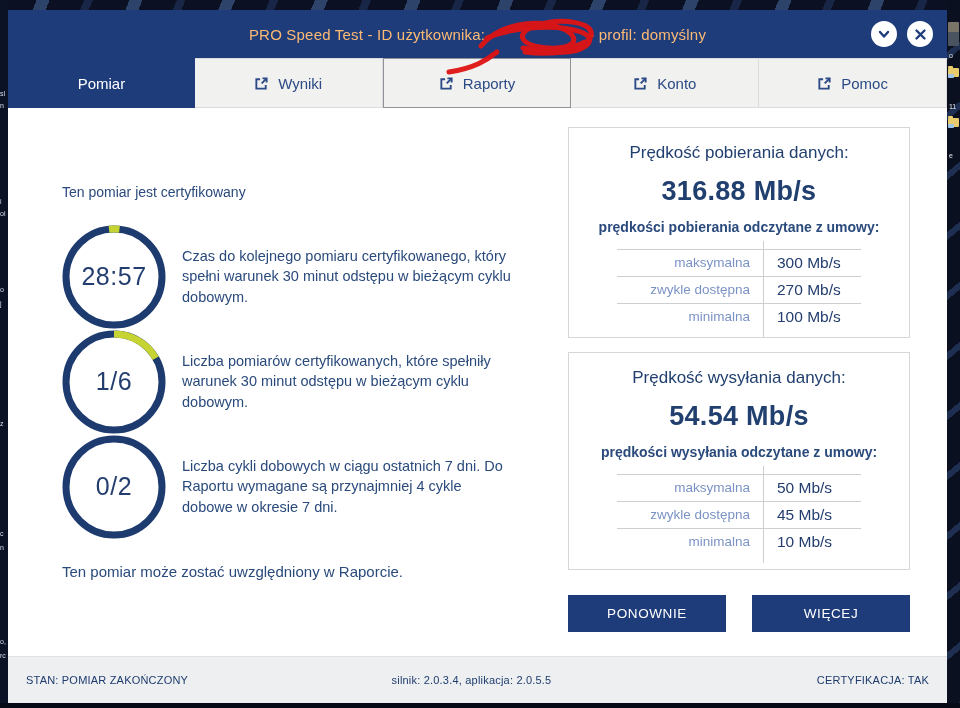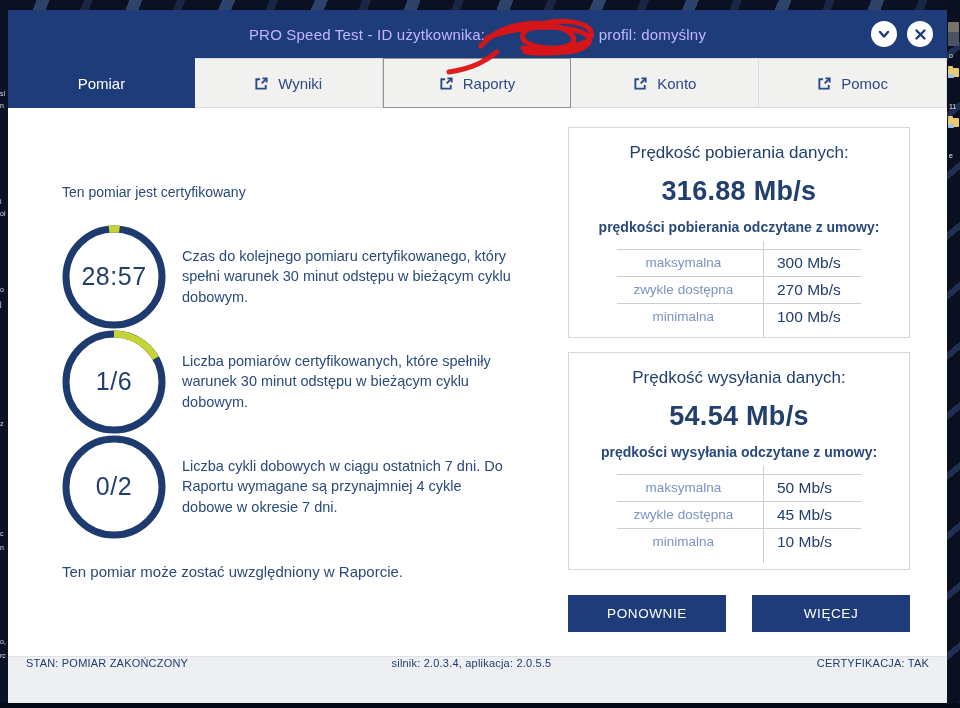--- a/index.html
+++ b/index.html
@@ -18,21 +18,21 @@
     background:linear-gradient(180deg,#7a7468 0 40%, #4a5360 40% 100%); border-radius:1px; }
   .folder-icon { position:absolute; left:1px; width:11px; height:9px; background:#e9cb6d; border-radius:1px; }
   .folder-icon::before { content:""; position:absolute; top:-2px; left:0; width:5px; height:2px; background:#e9cb6d; border-radius:1px 1px 0 0; }
   .folder-icon::after { content:""; position:absolute; bottom:-1px; left:0; width:6px; height:4px; background:#9fc4ea; border-radius:1px; }
   .r-label { position:absolute; left:2px; font-size:7px; color:#e6ebf5; line-height:1; }
 
   
   .window { position:absolute; left:8px; top:10px; width:939px; height:693px; background:#fff; }
 
   .titlebar { position:relative; height:48px; background:#1e3c7a; display:flex; align-items:center; justify-content:center; }
-  .title-text { color:#c4b5fd; font-size:15px; font-weight:400; letter-spacing:.2px; display:flex; align-items:flex-end; }
+  .title-text { color:#fdba74; font-size:15px; font-weight:400; letter-spacing:.2px; display:flex; align-items:flex-end; }
   .scribble-gap { display:inline-block; width:104px; }
   .win-btns { position:absolute; right:14px; top:0; height:48px; display:flex; align-items:center; gap:10px; }
   .win-btn { width:26px; height:26px; border-radius:50%; background:#fff; border:none; display:flex; align-items:center; justify-content:center; cursor:pointer; padding:0; }
   .scribble-svg { position:absolute; left:455px; top:2px; width:150px; height:62px; overflow:visible; pointer-events:none; }
 
   
   .tabs { display:flex; height:50px; background:#fff; }
   .tab { flex:1 1 0; display:flex; align-items:center; justify-content:center; gap:9px;
     background:#f1f1ef; border:1px solid #dcdcdc; color:#2c4a86; font-size:15px; cursor:pointer; }
   .tab + .tab { border-left:none; }
@@ -57,33 +57,33 @@
   .right-col { position:absolute; left:560px; top:19px; width:342px; }
   .panel { border:1px solid #d5d7da; background:#fff; text-align:center; overflow:hidden; }
   .panel.dl { height:211px; }
   .panel.ul { height:218px; margin-top:14px; }
   .p-title { margin-top:15px; font-size:17px; color:#21406f; }
   .p-value { margin-top:13px; font-size:27px; font-weight:600; color:#21406f; letter-spacing:.3px; }
   .p-sub { margin-top:12px; font-size:14px; color:#2a4a7c;font-weight:bold; }
   .spec-table { display:table; width:72%; margin:6px auto 0; border-collapse:collapse; }
   .spec-row { display:table-row; }
   .spec-cell { display:table-cell; vertical-align:middle; }
-  .spec-label { width:60%; padding:4px 13px 4px 0; font-size:13.5px; color:#7b93c4; }
+  .spec-label { width:60%; text-align:right; padding:4px 13px 4px 0; font-size:13.5px; color:#7b93c4; }
   .spec-value { text-align:left; padding:4px 0 4px 13px; font-size:15.5px; color:#223d6e; border-left:1px solid #ccced2; }
   .spec-row.data .spec-cell { border-top:1px solid #ccced2; }
   .spec-row.spacer .spec-cell { height:8px; padding:0; }
   .spec-row.spacer .spec-value { border-left:1px solid #ccced2; }
 
   .btn-row { margin-top:25px; display:flex; gap:26px; }
   .action-btn { flex:1 1 0; height:37px; background:#1e3c7a; color:#fff; border:none;
     font-family:"Liberation Sans", sans-serif; font-size:13.5px; letter-spacing:.6px; cursor:pointer; }
 
   
   .statusbar { position:relative; height:47px; background:#edeff1; border-top:1px solid #dfe1e4;
-    display:flex; }
+    display:flex; align-items:center; }
   .status-item { font-size:11px; color:#1e3c6e; letter-spacing:.2px; }
   .status-left { margin-left:18px; }
   .status-center { position:absolute; left:0; right:12px; text-align:center; }
   .status-right { margin-left:auto; margin-right:18px; }
 </style>
 </head>
 <body>
 
 <div class="desktop-top"></div>
 <div class="desktop-left">

